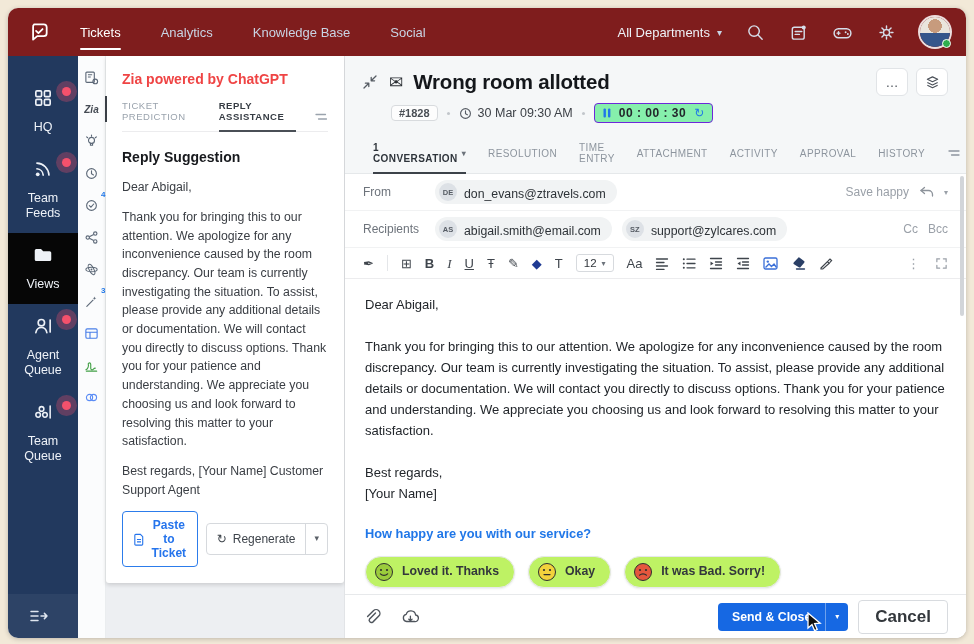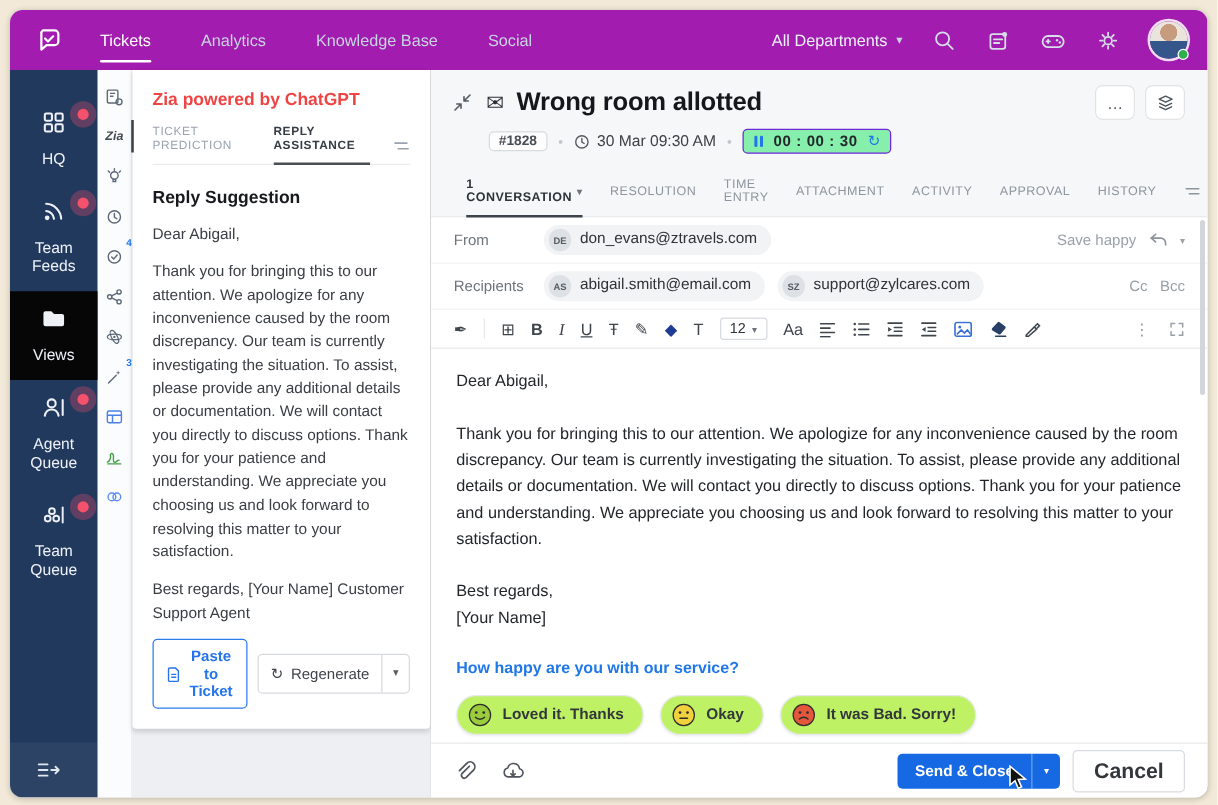--- a/index.html
+++ b/index.html
@@ -5,21 +5,21 @@
   * { margin:0; padding:0; box-sizing:border-box; }
   html,body { width:974px; height:644px; overflow:hidden; }
   body { background:#f2e9d8; font-family:"Liberation Sans", sans-serif; position:relative; }
   svg { display:block; }
 
   .window { position:absolute; left:8px; top:8px; width:958px; height:630px; background:#fff;
             border-radius:10px; overflow:hidden; box-shadow:0 1px 5px rgba(0,0,0,.22);
             display:flex; flex-direction:column; }
 
   
-  .navbar { height:48px; flex:0 0 48px; background:#a21caf; display:flex; align-items:center; padding:0 16px; }
+  .navbar { height:48px; flex:0 0 48px; background:#7f1d1d; display:flex; align-items:center; padding:0 16px; }
   .logo { width:30px; height:30px; margin-right:26px; display:flex; align-items:center; justify-content:center; }
   .nav-tabs { display:flex; align-items:stretch; height:100%; }
   .ntab { position:relative; display:flex; align-items:center; color:#c9d4e4; font-size:13px; margin-right:40px; cursor:pointer; }
   .ntab.active { color:#fff; }
   .ntab.active::after { content:""; position:absolute; left:0; right:0; bottom:6px; height:2px; background:#fff; border-radius:2px; }
   .nav-right { margin-left:auto; display:flex; align-items:center; gap:24px; color:#dde4ef; }
   .dept { display:flex; align-items:center; gap:7px; font-size:13px; color:#eef2f8; cursor:pointer; }
   .chev { font-size:10px; color:#c7d2e2; }
   .nicon { color:#d6deea; cursor:pointer; position:relative; }
   .avatar { width:30px; height:30px; border-radius:50%; position:relative; cursor:pointer;
@@ -96,21 +96,21 @@
   .ttab { font-size:10px; letter-spacing:.4px; color:#8d959e; padding:10px 0 9px; cursor:pointer; position:relative; display:flex; gap:4px; align-items:center; }
   .ttab.active { color:#2e343b; font-weight:bold; }
   .ttab.active::after { content:""; position:absolute; left:0; right:0; bottom:-1px; height:2px; background:#3d434a; }
   .ttab .tcaret { font-size:8px; color:#6c737b; }
   .ttabs-filter { margin-left:auto; color:#8d959e; cursor:pointer; padding-right:4px; }
 
   
   .compose { flex:1; display:flex; flex-direction:column; min-height:0; background:#fff; }
   .addr-row { display:flex; align-items:center; gap:10px; padding:6px 18px; border-bottom:1px solid #f1f2f3; }
   .addr-label { width:62px; flex:0 0 62px; font-size:12px; color:#6d737b; }
-  .chip { display:flex; align-items:flex-start; gap:7px; background:#f1f3f4; border-radius:14px;
+  .chip { display:flex; align-items:flex-end; gap:7px; background:#f1f3f4; border-radius:14px;
           padding:3px 11px 3px 4px; font-size:12.3px; color:#2e3338; cursor:pointer; }
   .chip-av { width:18px; height:18px; border-radius:50%; background:#dde1e6; color:#555b63;
              font-size:7.5px; font-weight:bold; display:flex; align-items:center; justify-content:center; }
   .addr-right { margin-left:auto; display:flex; align-items:center; gap:10px; color:#9aa0a8; font-size:12px; }
   .save-draft { cursor:pointer; }
   .ccbcc { cursor:pointer; }
 
   .toolbar { display:flex; align-items:center; gap:13px; padding:6px 18px; border-bottom:1px solid #ececee;
              color:#3f454c; font-size:13px; }
   .tb { cursor:pointer; display:flex; align-items:center; line-height:1; }

